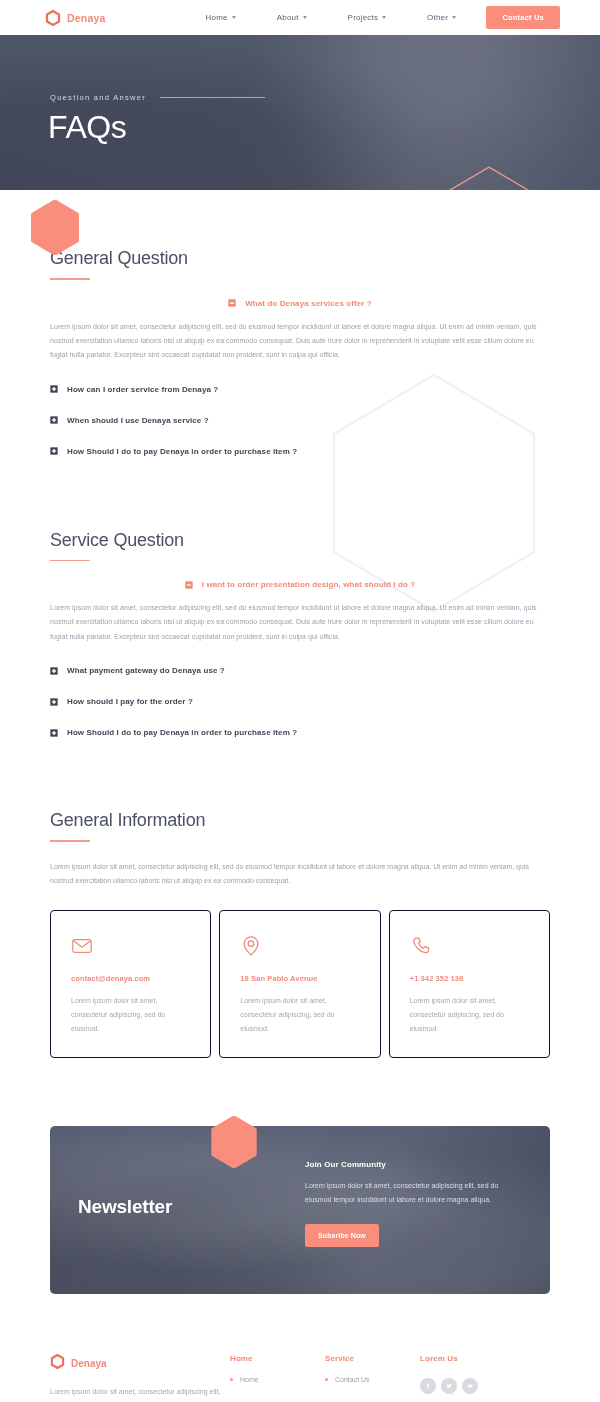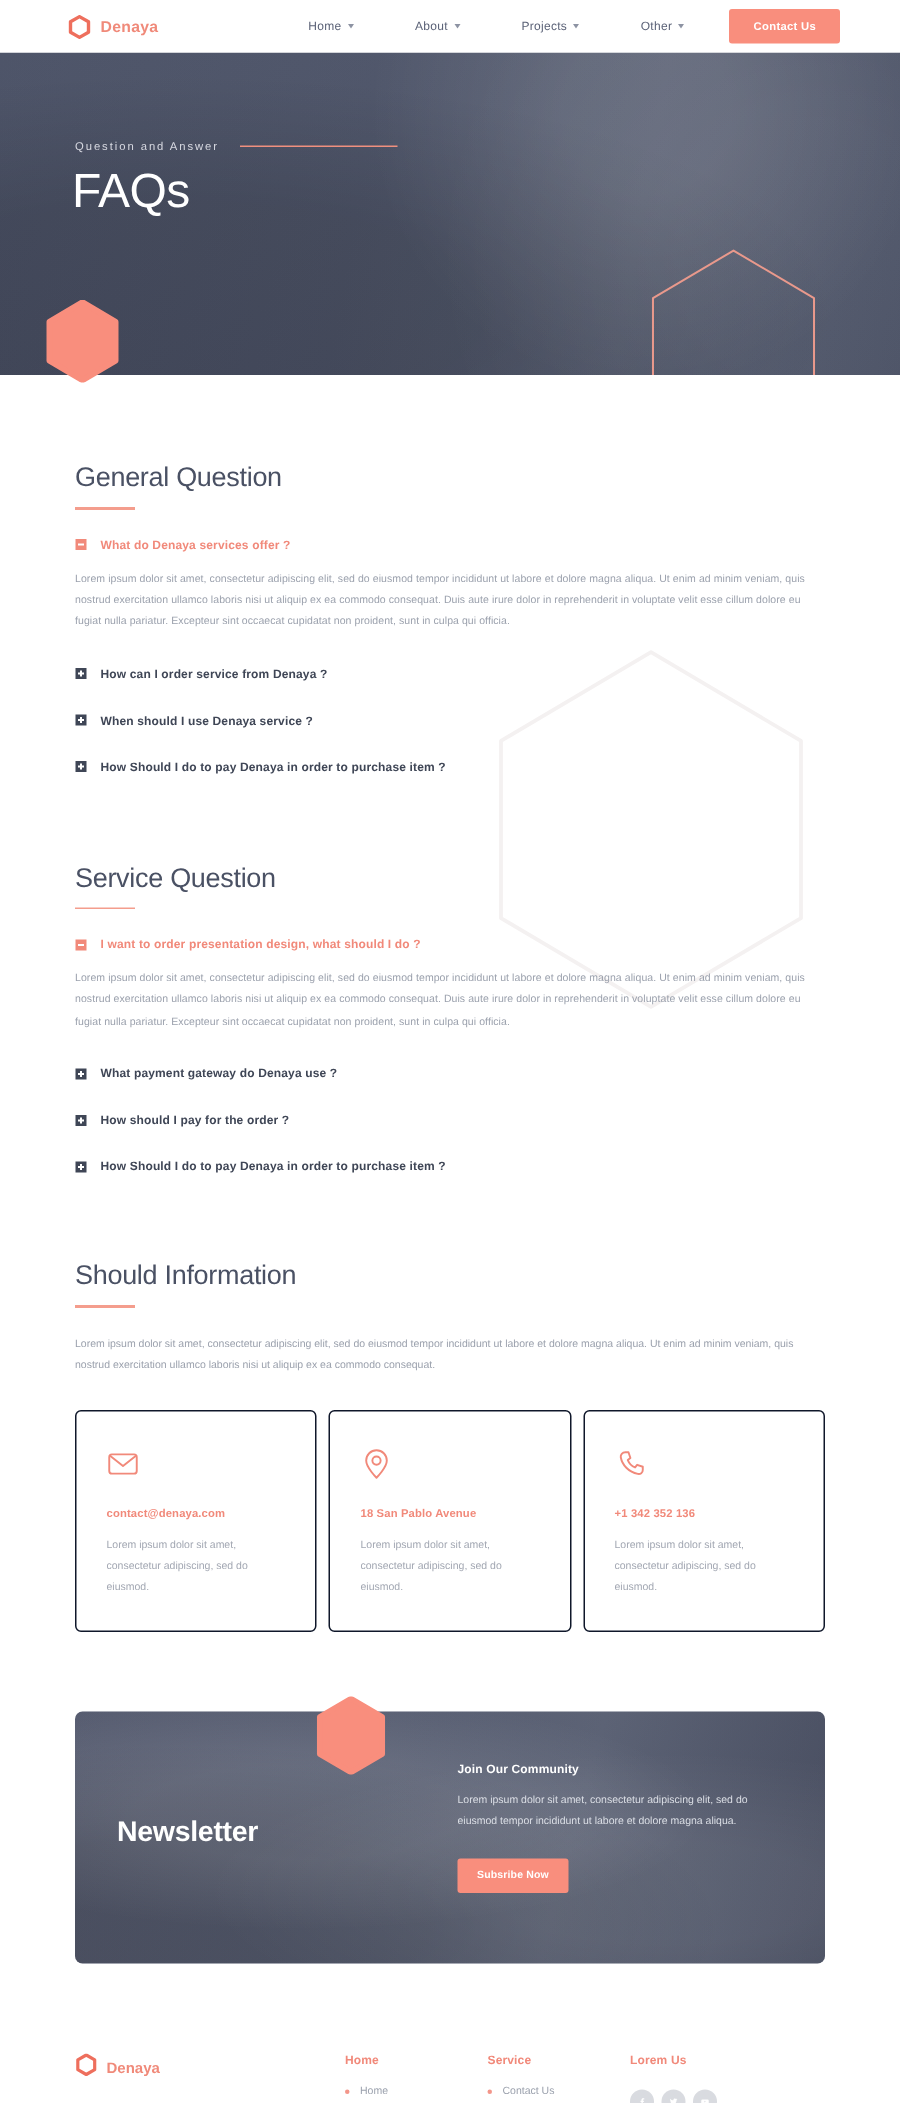--- a/index.html
+++ b/index.html
@@ -33,21 +33,21 @@
   }
   .chev { width: 0; height: 0; border-left: 2.6px solid transparent; border-right: 2.6px solid transparent;
           border-top: 3px solid #8d93a3; display: inline-block; }
   .btn-contact {
     margin-left: auto; background: #f98e7d; color: #fff; font-size: 7.5px; font-weight: 600;
     padding: 7px 16px; border: none; border-radius: 2px; cursor: pointer; letter-spacing: .2px;
   }
 
   
   .hero {
-    position: relative; height: 215px; overflow: hidden;
+    position: relative; height: 155px; overflow: hidden;
     background: linear-gradient(100deg,#474e63 0%, #4c5368 40%, #555c70 70%, #4a5166 100%);
   }
   .hero::before {
     content:""; position:absolute; inset:0;
     background:
       radial-gradient(circle at 72% 18%, rgba(255,255,255,.085) 0 12%, transparent 40%),
       radial-gradient(circle at 90% 62%, rgba(255,255,255,.05) 0 16%, transparent 45%),
       radial-gradient(ellipse at 20% 80%, rgba(0,0,0,.12) 0 30%, transparent 65%),
       linear-gradient(160deg, rgba(255,255,255,.04), rgba(0,0,0,.05));
   }
@@ -65,33 +65,33 @@
     margin-top: 12px; font-size: 7.5px; line-height: 1.95; color: #dde0e7; max-width: 250px;
   }
   .hex-outline-hero {
     position: absolute; right: 50px; top: 128px; width: 122px; height: 135px; z-index: 4;
   }
   .hex-coral-hero {
     position: absolute; left: 30px; top: 200px; width: 50px; height: 55px; z-index: 6;
   }
 
   
-  .page { position: relative; padding: 1px 50px; }
+  .page { position: relative; padding: 16px 50px; }
   .sec-title {
     font-size: 18px; color: #4a5164; font-weight: 400; letter-spacing: -.2px;
   }
   .sec-rule { width: 40px; height: 1.5px; background: #f49d8d; margin-top: 9px; }
 
   .faq-list { margin-top: 19px; }
   .faq-item { margin-bottom: 0; }
   .faq-q {
     display: flex; align-items: center; gap: 9px; cursor: pointer;
     font-size: 8px; font-weight: 700; color: #3f4656; letter-spacing: .1px;
   }
-  .faq-q.open { color: #f1897a; }
+  .faq-q.open { color: #f1897a; justify-content: center; }
   .q-icon { width: 8px; height: 8px; flex: 0 0 8px; display: block; }
   .faq-a {
     margin-top: 12px; font-size: 7px; line-height: 2.05; color: #9ba1ad; letter-spacing: .05px;
   }
   .faq-closed-row { margin-top: 22px; }
 
   .hex-watermark {
     position: absolute; width: 232px; height: 250px; pointer-events: none; z-index: 0;
   }
 
@@ -329,21 +329,21 @@
             <rect x="5" y="3" width="2" height="6" fill="#ffffff"></rect>
           </svg>
         </span>
         <span>How Should I do to pay Denaya in order to purchase item ?</span>
       </div>
     </div>
   </div>
 </div>
 
 <div class="page" style="padding-top:57px;">
-  <h2 class="sec-title">Should Information</h2>
+  <h2 class="sec-title">General Information</h2>
   <div class="sec-rule"></div>
   <p class="contact-intro">Lorem ipsum dolor sit amet, consectetur adipiscing elit, sed do eiusmod tempor incididunt ut labore et dolore magna aliqua. Ut enim ad minim veniam, quis nostrud exercitation ullamco laboris nisi ut aliquip ex ea commodo consequat.</p>
 
   <div class="cards">
     <div class="card">
       <span class="card-icon">
         <svg viewBox="0 0 24 24" width="22" height="22">
           <rect x="2" y="5" width="20" height="14" rx="2" fill="none" stroke="#f1897a" stroke-width="1.4"></rect>
           <path d="M2.8 6.2 L12 13.4 L21.2 6.2" fill="none" stroke="#f1897a" stroke-width="1.4" stroke-linecap="round" stroke-linejoin="round"></path>
         </svg>

